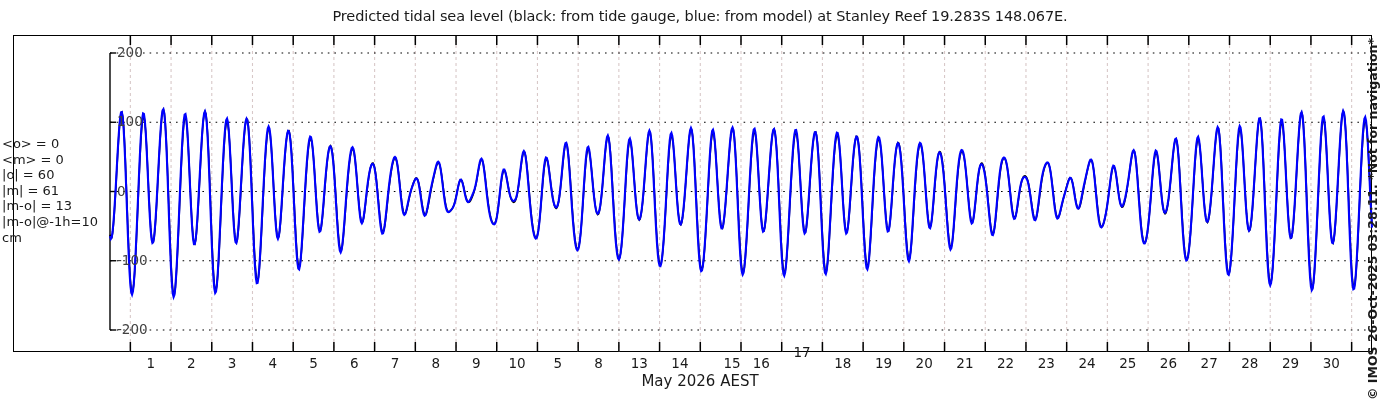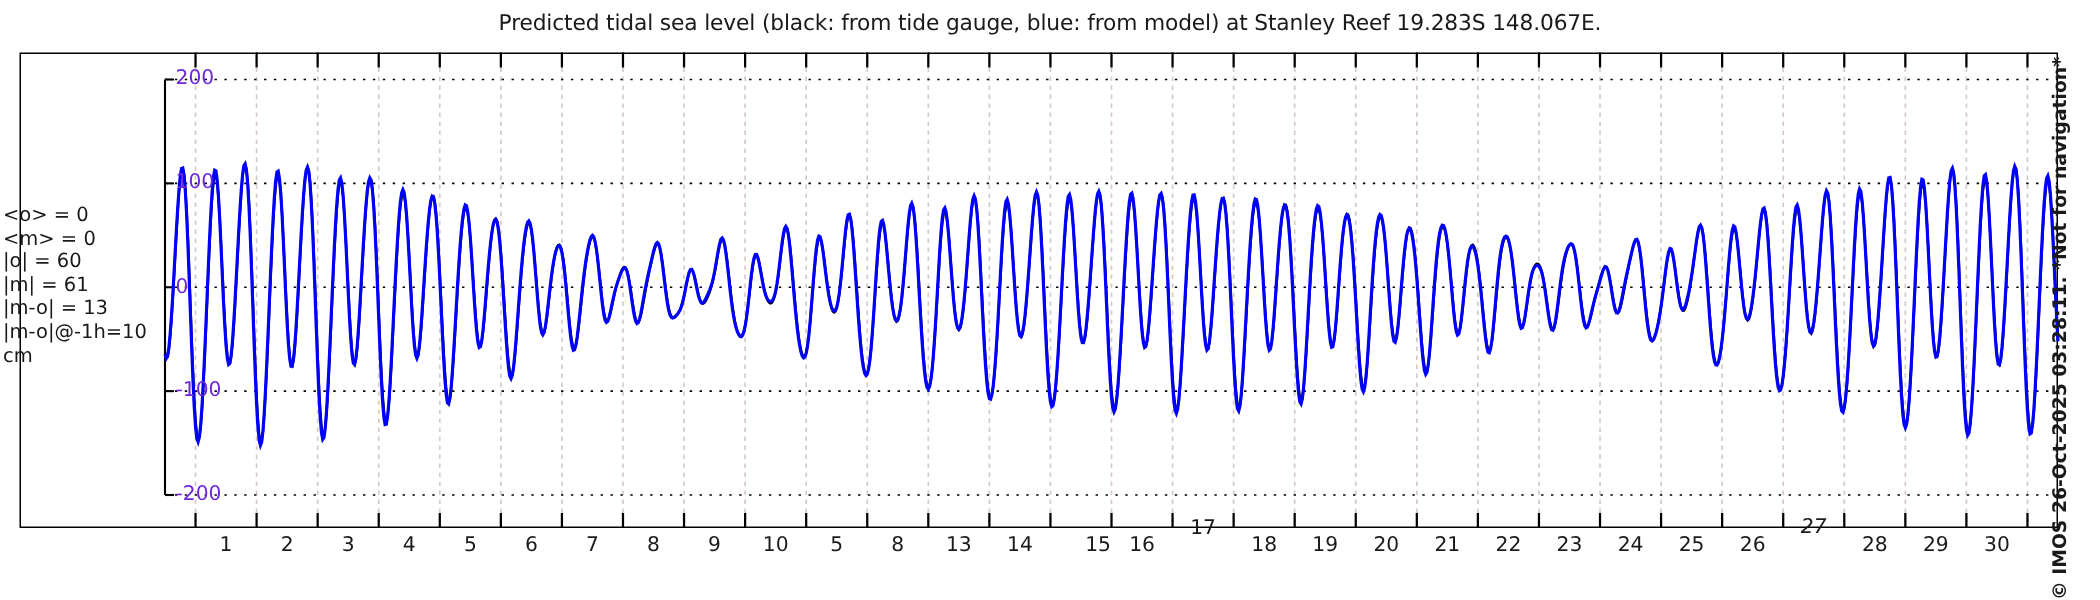--- a/index.html
+++ b/index.html
@@ -17,21 +17,21 @@
 
   .outer-frame{
     position:absolute;left:13px;top:35px;width:1359px;height:317px;
     border:1.3px solid #000;box-sizing:border-box;
   }
 
   .svgwrap{position:absolute;left:0;top:0;width:1400px;height:400px;}
   .svgwrap svg{display:block;}
 
   .ylabel{
-    position:absolute;font-size:13.5px;color:#6d28d9;
+    position:absolute;font-size:13.5px;color:#404040;
     white-space:nowrap;text-align:left;
   }
 
   .xlabel{
     position:absolute;font-size:13.5px;color:#1a1a1a;
     text-align:center;white-space:nowrap;
   }
   .xaxis-title-shift{position:absolute;top:372px;font-size:15px;color:#1a1a1a;white-space:nowrap;}
 
   .stats{
@@ -206,26 +206,27 @@
       <div class="xlabel" style="left: 782.065px; width: 40px; top: 344px;">17</div>
       <div class="xlabel" style="left: 822.774px; width: 40px; top: 355px;">18</div>
       <div class="xlabel" style="left: 863.484px; width: 40px; top: 355px;">19</div>
       <div class="xlabel" style="left: 904.194px; width: 40px; top: 355px;">20</div>
       <div class="xlabel" style="left: 944.903px; width: 40px; top: 355px;">21</div>
       <div class="xlabel" style="left: 985.613px; width: 40px; top: 355px;">22</div>
       <div class="xlabel" style="left: 1026.32px; width: 40px; top: 355px;">23</div>
       <div class="xlabel" style="left: 1067.03px; width: 40px; top: 355px;">24</div>
       <div class="xlabel" style="left: 1107.74px; width: 40px; top: 355px;">25</div>
       <div class="xlabel" style="left: 1148.45px; width: 40px; top: 355px;">26</div>
-      <div class="xlabel" style="left: 1189.16px; width: 40px; top: 343px; font-style: italic;">27</div>
+      <div class="xlabel" style="left: 1189.16px; width: 40px; top: 355px;">27</div>
       <div class="xlabel" style="left: 1229.87px; width: 40px; top: 355px;">28</div>
       <div class="xlabel" style="left: 1270.58px; width: 40px; top: 355px;">29</div>
       <div class="xlabel" style="left: 1311.29px; width: 40px; top: 355px;">30</div>
     </div>
 
+  <div class="xaxis-title-shift" id="xaxis-title" style="left: 0px; width: 1400px; text-align: center;">May 2026 AEST</div>
 
   <div class="stats" id="stats-block">
       <div>&lt;o&gt; = 0</div>
       <div>&lt;m&gt; = 0</div>
       <div>|o| = 60</div>
       <div>|m| = 61</div>
       <div>|m-o| = 13</div>
       <div>|m-o|@-1h=10</div>
       <div>cm</div>
     </div>

